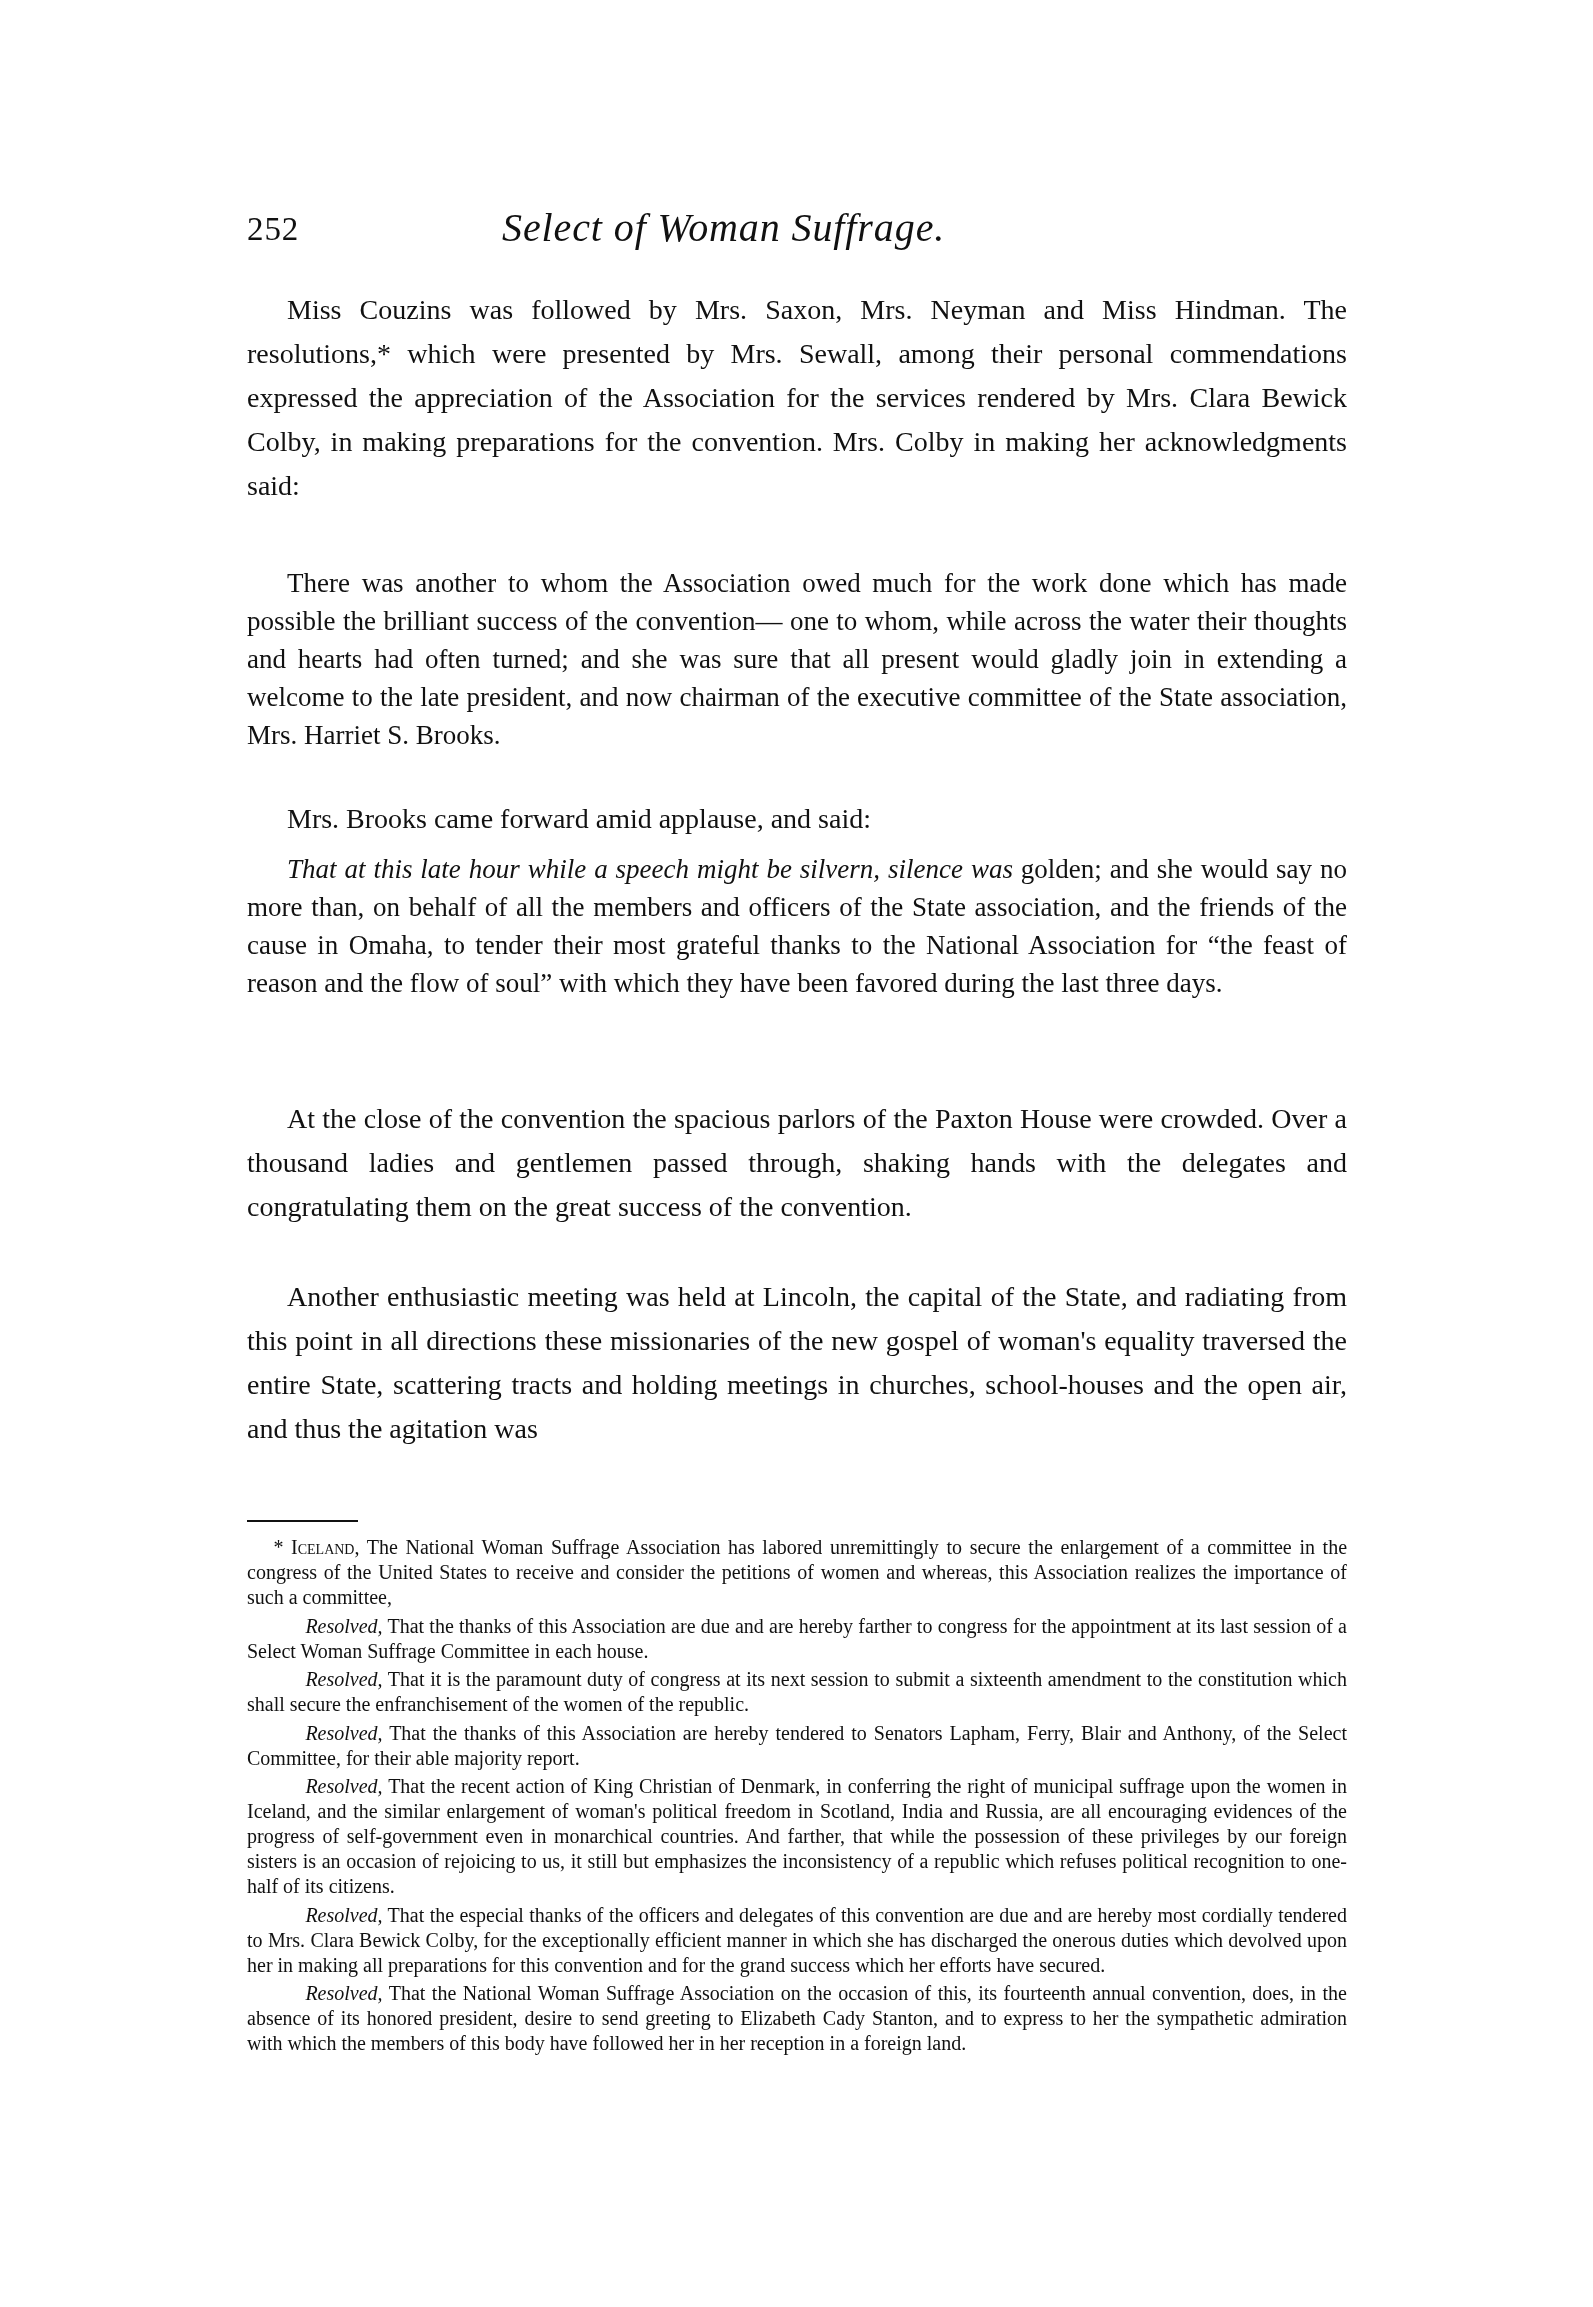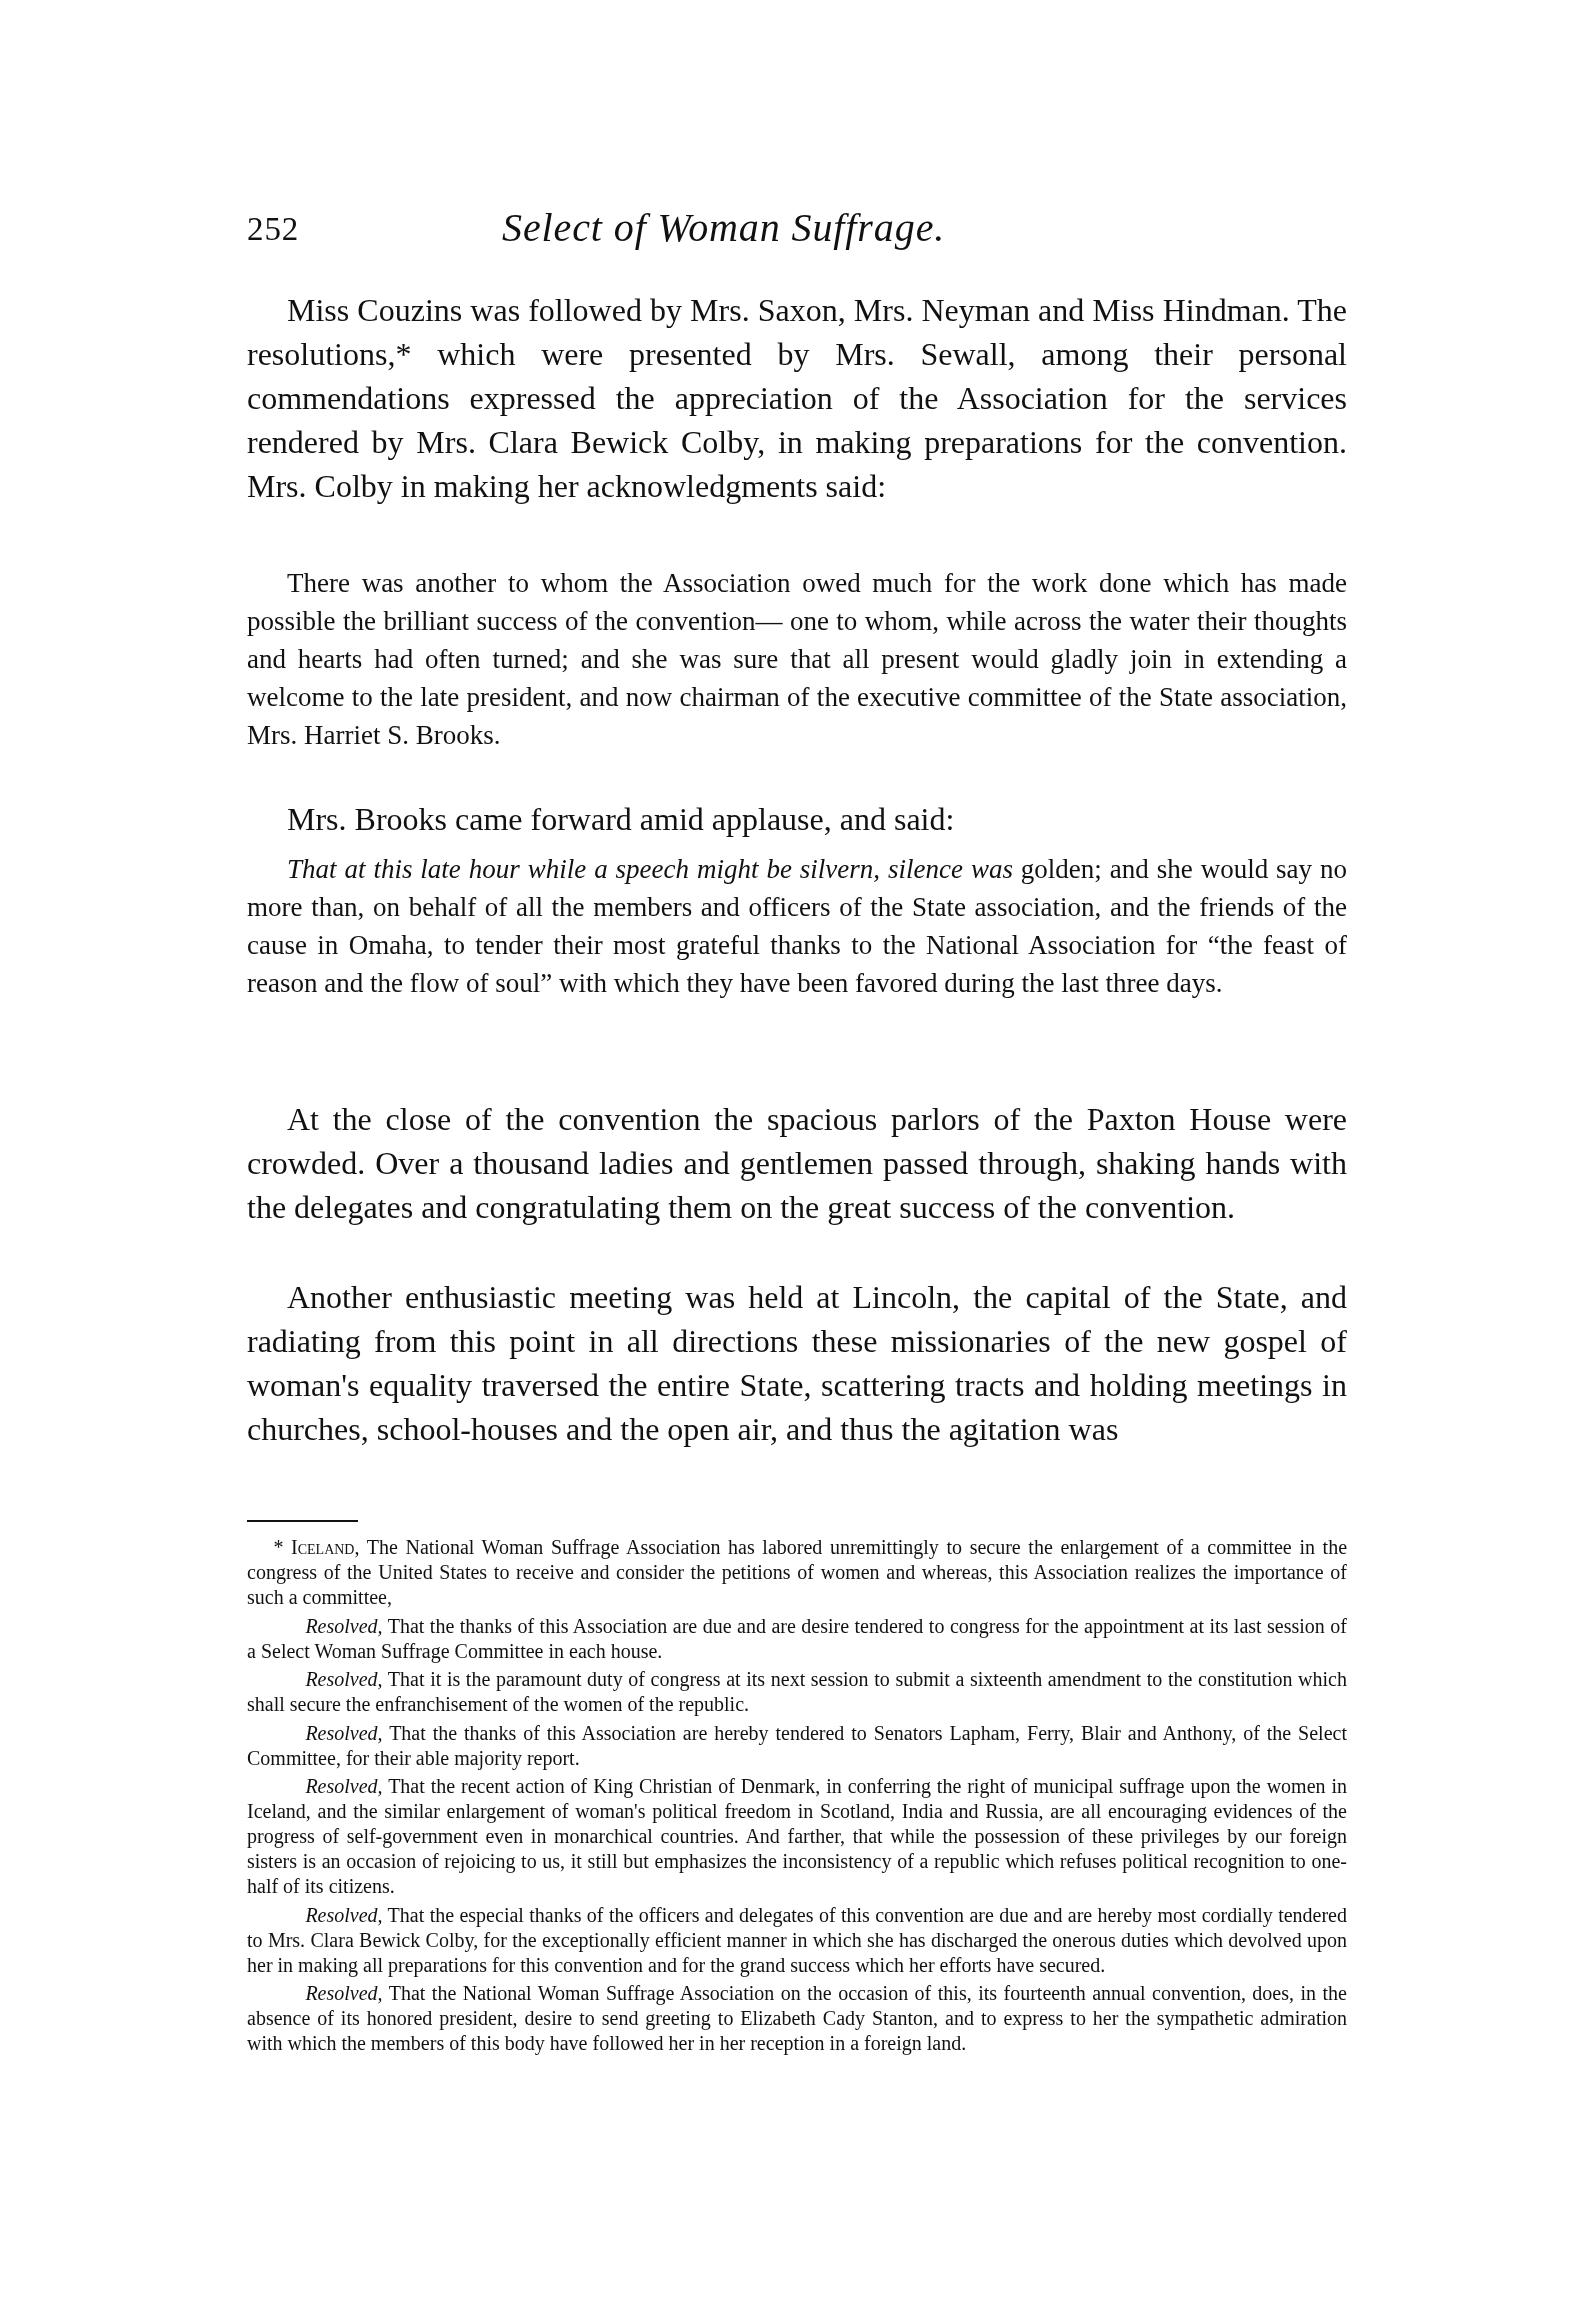--- a/index.html
+++ b/index.html
@@ -45,21 +45,21 @@
       letter-spacing: 0.9px;
     }
     .body-block {
       position: absolute;
       left: 0;
       width: 1100px;
       text-align: justify;
       text-align-last: left;
     }
     .para-lg {
-      font-size: 32px;
+      font-size: 28px;
       line-height: 44px;
       text-indent: 40px;
       margin: 0;
     }
     .para-md {
       font-size: 27px;
       line-height: 38px;
       text-indent: 40px;
       margin: 0;
     }
@@ -127,21 +127,21 @@
   </div>
 
   <div class="body-block" style="top:1275px;">
     <p class="para-lg">Another enthusiastic meeting was held at Lincoln, the capital of the State, and radiating from this point in all directions these missionaries of the new gospel of woman's equality traversed the entire State, scattering tracts and holding meetings in churches, school-houses and the open air, and thus the agitation was</p>
   </div>
 
   <div class="footnote-rule"></div>
 
   <div class="footnotes">
     <p class="fn"><span>*</span> <span class="smallcaps">Iceland,</span><span> The National Woman Suffrage Association has labored unremittingly to secure the enlargement of a committee in the congress of the United States to receive and consider the petitions of women and whereas, this Association realizes the importance of such a committee,</span></p>
-    <p class="fn"><span class="resolved-label">Resolved,</span><span> That the thanks of this Association are due and are desire tendered to congress for the appointment at its last session of a Select Woman Suffrage Committee in each house.</span></p>
+    <p class="fn"><span class="resolved-label">Resolved,</span><span> That the thanks of this Association are due and are hereby farther to congress for the appointment at its last session of a Select Woman Suffrage Committee in each house.</span></p>
     <p class="fn"><span class="resolved-label">Resolved,</span><span> That it is the paramount duty of congress at its next session to submit a sixteenth amendment to the constitution which shall secure the enfranchisement of the women of the republic.</span></p>
     <p class="fn"><span class="resolved-label">Resolved,</span><span> That the thanks of this Association are hereby tendered to Senators Lapham, Ferry, Blair and Anthony, of the Select Committee, for their able majority report.</span></p>
     <p class="fn"><span class="resolved-label">Resolved,</span><span> That the recent action of King Christian of Denmark, in conferring the right of municipal suffrage upon the women in Iceland, and the similar enlargement of woman's political freedom in Scotland, India and Russia, are all encouraging evidences of the progress of self-government even in monarchical countries. And farther, that while the possession of these privileges by our foreign sisters is an occasion of rejoicing to us, it still but emphasizes the inconsistency of a republic which refuses political recognition to one-half of its citizens.</span></p>
     <p class="fn"><span class="resolved-label">Resolved,</span><span> That the especial thanks of the officers and delegates of this convention are due and are hereby most cordially tendered to Mrs. Clara Bewick Colby, for the exceptionally efficient manner in which she has discharged the onerous duties which devolved upon her in making all preparations for this convention and for the grand success which her efforts have secured.</span></p>
     <p class="fn"><span class="resolved-label">Resolved,</span><span> That the National Woman Suffrage Association on the occasion of this, its fourteenth annual convention, does, in the absence of its honored president, desire to send greeting to Elizabeth Cady Stanton, and to express to her the sympathetic admiration with which the members of this body have followed her in her reception in a foreign land.</span></p>
   </div>
 
 </div>
 
 

